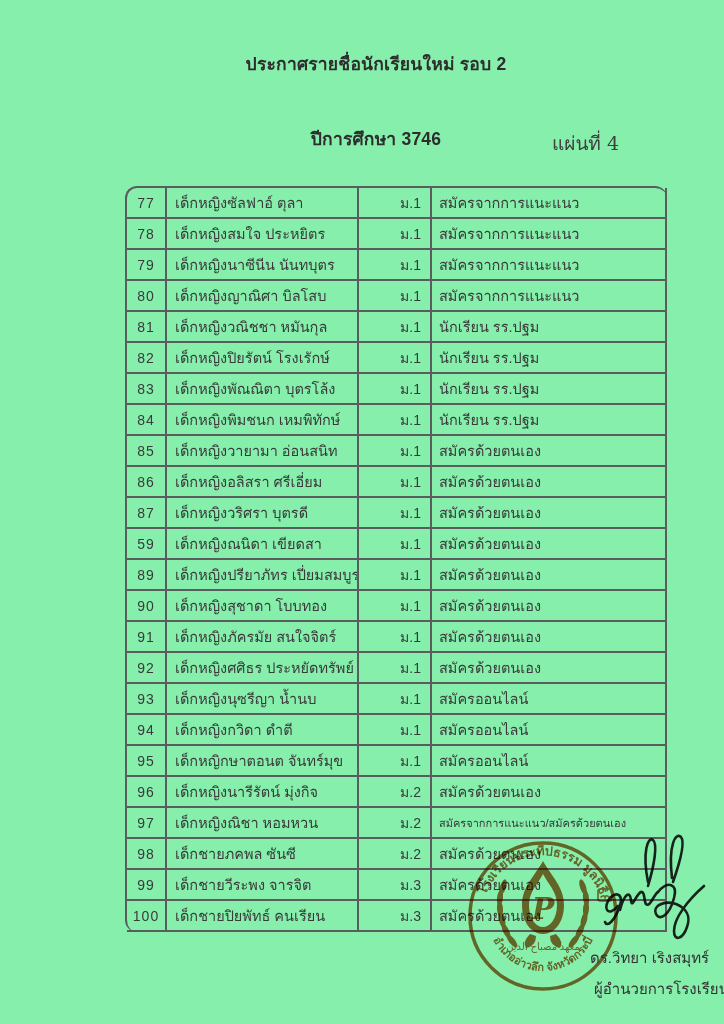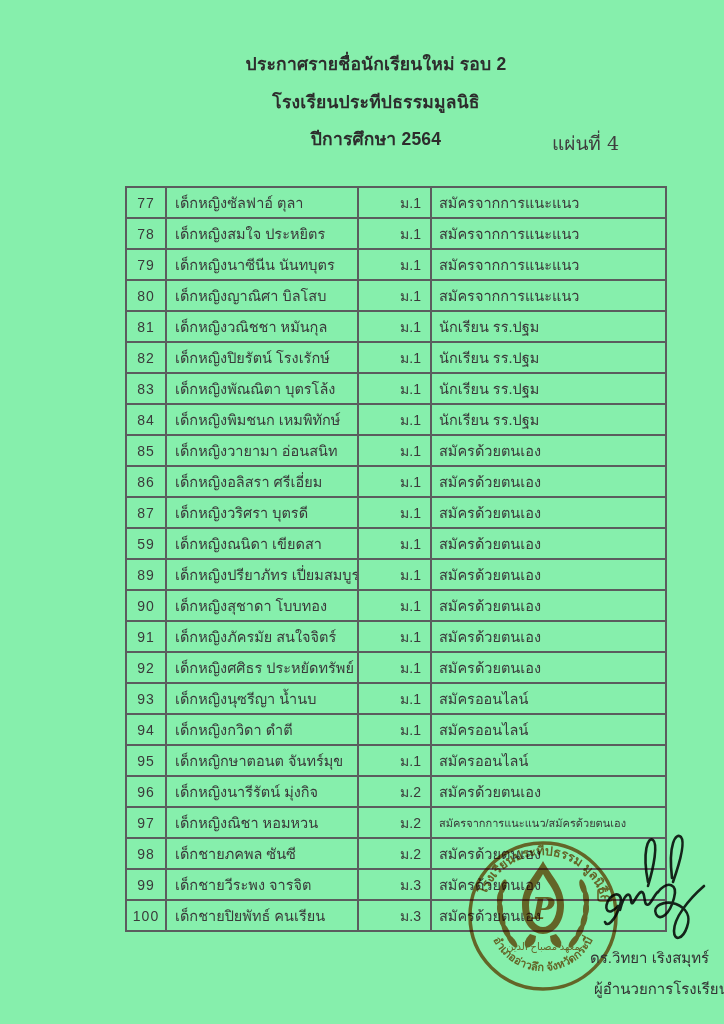--- a/index.html
+++ b/index.html
@@ -18,21 +18,21 @@
   .hl4 { top:156px; }
   .page-label {
     position:absolute; left:552px; top:128px;
     font-family:"DejaVu Serif","Liberation Serif",serif;
     font-size:19px; color:#3f3f3f;
   }
   .table {
     position:absolute; left:125px; top:186px; width:540px;
     display:grid; grid-template-columns:40px 192px 73px 235px;
     grid-auto-rows:31px;
-    border-top:2px solid #5b5c5e; border-left:2px solid #5b5c5e;
+    border-top:2px solid #5b5c5e; border-left:2px solid #5b5c5e;border-radius:12px;
   }
   .row { display:contents; }
   .cell {
     border-right:2px solid #5b5c5e; border-bottom:2px solid #5b5c5e;
     display:flex; align-items:center; font-size:14.5px; color:#3a3a3a;
     white-space:nowrap; overflow:hidden;
   }
   .c-no { justify-content:center; font-size:14px; letter-spacing:1px; }
   .c-name { padding-left:8px; }
   .c-level { justify-content:center; font-size:14px;padding-left:32px; }
@@ -48,22 +48,21 @@
   }
   .signer-name  { position:absolute; left:590px; top:946px; font-size:15px; color:#333; white-space:nowrap; }
   .signer-title { position:absolute; left:594px; top:977px; font-size:15px; color:#333; white-space:nowrap; }
 </style>
 </head>
 <body>
 
 <div class="page">
 
   <div class="header-line hl1">ประกาศรายชื่อนักเรียนใหม่ รอบ 2</div>
-  <div class="header-line hl2">โรงเรียนประทีปธรรมมูลนิธิ</div>
-  <div class="header-line hl3">ปีการศึกษา 2564</div>
+  <div class="header-line hl3">ปีการศึกษา 3746</div>
   <div class="page-label">แผ่นที่ 4</div>
 
   <div class="table">
     <div class="row">
       <div class="cell c-no">77</div>
       <div class="cell c-name">เด็กหญิงซัลฟาอ์ ตุลา</div>
       <div class="cell c-level">ม.1</div>
       <div class="cell c-method">สมัครจากการแนะแนว</div>
     </div>
 

